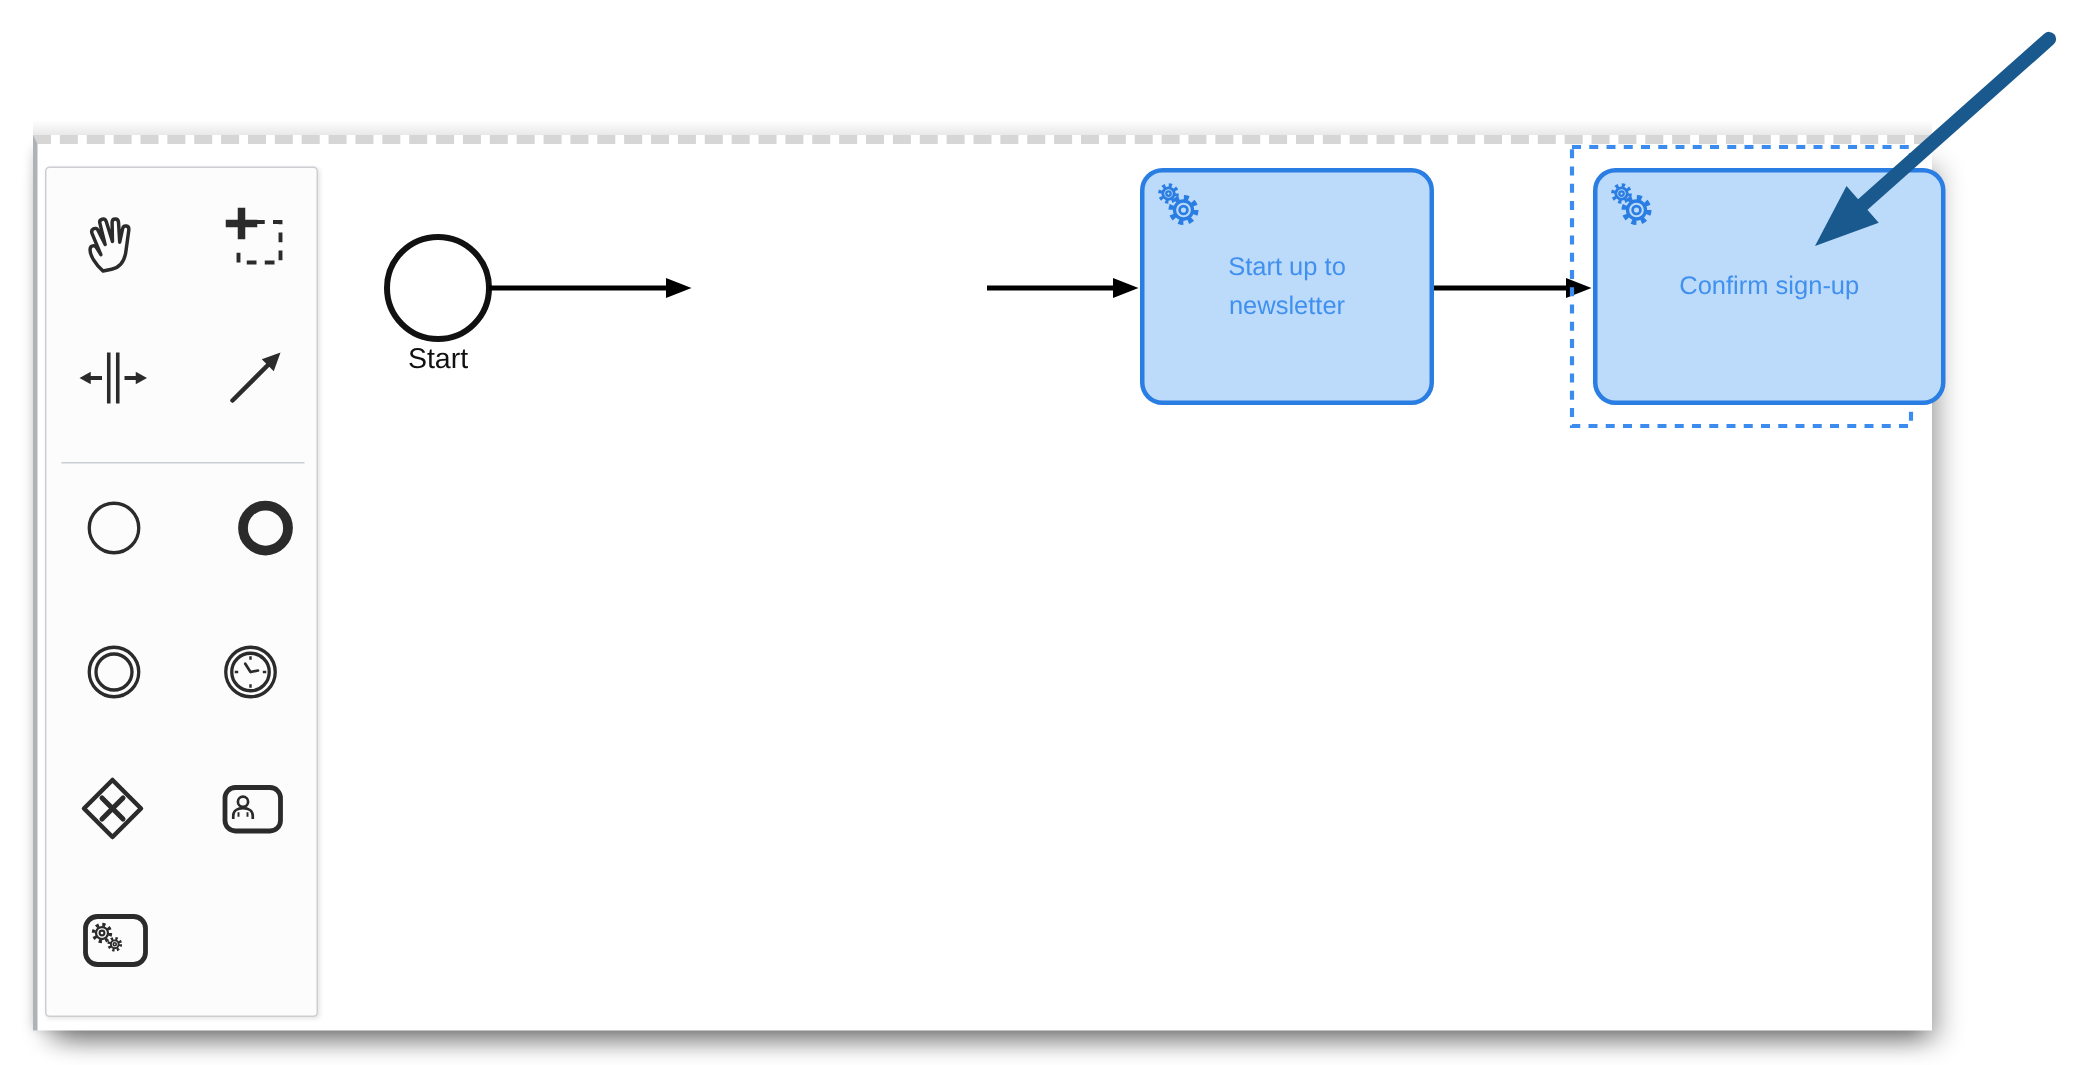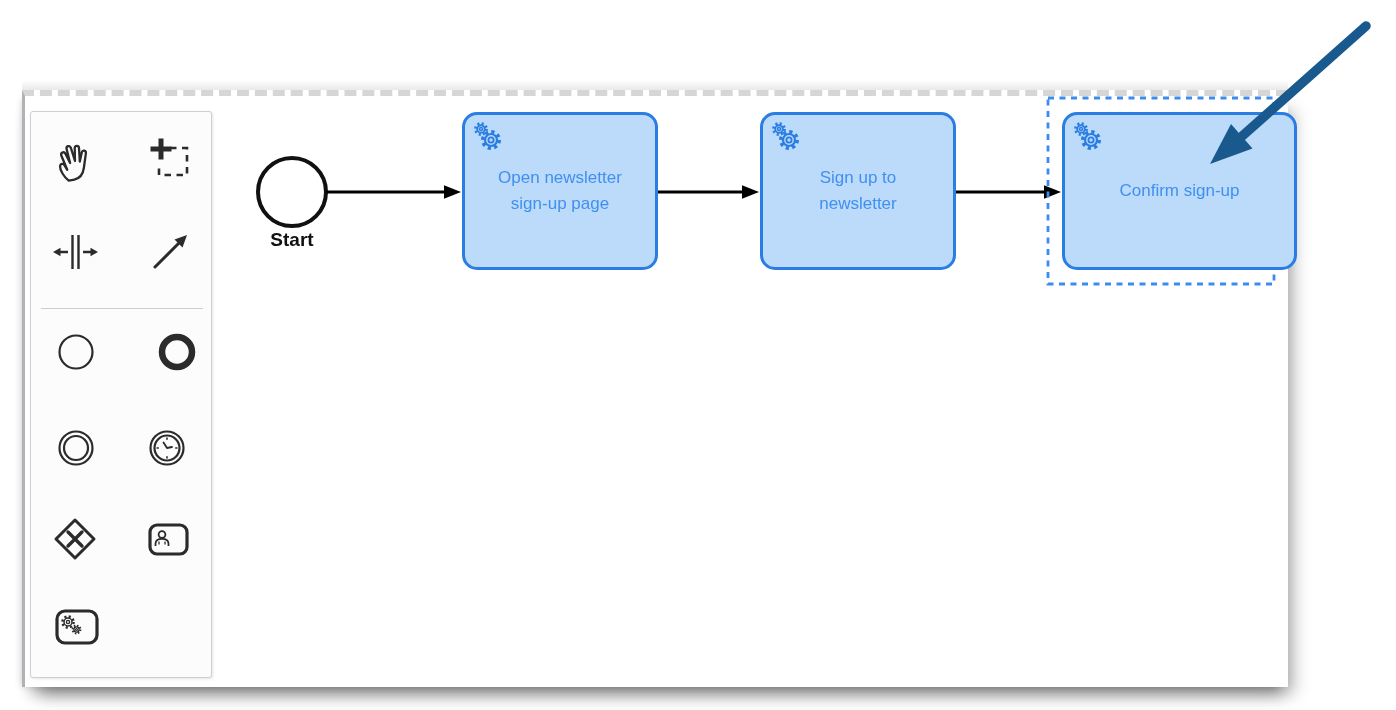--- a/index.html
+++ b/index.html
@@ -45,21 +45,21 @@
   }
   .task .lbl {
     max-width:152px; text-align:center;
     font-size:17px; line-height:26px; color:#4090f0;
   }
   .gear-marker { position:absolute; left:5px; top:4px; width:36px; height:36px; }
   .gear-marker svg { stroke:#2a7de2; fill:none; }
 
   .start-label {
     position:absolute; left:207px; top:133px; width:120px;
-    text-align:center; font-size:19px; color:#111;font-weight:bold;
+    text-align:center; font-size:19px; color:#111;
   }
 
   
   .annotation-svg { position:absolute; left:0; top:0; width:1396px; height:710px;
                     pointer-events:none; z-index:50; }
 </style>
 </head>
 <body>
 
 <div class="page">
@@ -178,46 +178,33 @@
         <line x1="931" y1="96" x2="1020" y2="96" stroke-width="3.2"></line>
         <polygon points="1036,96 1019,89.3 1019,102.7" stroke="none"></polygon>
       </g>
       <g stroke="#000">
         <line x1="1235" y1="96" x2="1263" y2="96" stroke-width="3.2"></line>
       </g>
 
       <rect x="1023" y="2" width="226" height="186" fill="none" stroke="#3c8cf0" stroke-width="2.8" stroke-dasharray="6 5.5"></rect>
     </svg>
 
-    <div class="task" style="left:437px">
-      <span class="gear-marker">
-        <svg width="36" height="36" viewBox="0 0 36 36">
-          <circle cx="11" cy="10" r="5.4" stroke-width="3" stroke-dasharray="2.05 2.19"></circle>
-          <circle cx="11" cy="10" r="3.8" stroke-width="1.9"></circle>
-          <circle cx="11" cy="10" r="1.5" stroke-width="1.5"></circle>
-          <circle cx="21" cy="21" r="8.2" stroke-width="3.6" stroke-dasharray="3.2 3.24"></circle>
-          <circle cx="21" cy="21" r="6" stroke-width="2.2"></circle>
-          <circle cx="21" cy="21" r="2.6" stroke-width="1.8"></circle>
-        </svg>
-      </span>
-      <span class="lbl">Open newsletter sign-up page</span>
-    </div>
 
     <div class="task" style="left:735px">
       <span class="gear-marker">
         <svg width="36" height="36" viewBox="0 0 36 36">
           <circle cx="11" cy="10" r="5.4" stroke-width="3" stroke-dasharray="2.05 2.19"></circle>
           <circle cx="11" cy="10" r="3.8" stroke-width="1.9"></circle>
           <circle cx="11" cy="10" r="1.5" stroke-width="1.5"></circle>
           <circle cx="21" cy="21" r="8.2" stroke-width="3.6" stroke-dasharray="3.2 3.24"></circle>
           <circle cx="21" cy="21" r="6" stroke-width="2.2"></circle>
           <circle cx="21" cy="21" r="2.6" stroke-width="1.8"></circle>
         </svg>
       </span>
-      <span class="lbl">Sign up to newsletter</span>
+      <span class="lbl">Start up to newsletter</span>
     </div>
 
     <div class="task" style="left:1037px; width:235px">
       <span class="gear-marker">
         <svg width="36" height="36" viewBox="0 0 36 36">
           <circle cx="11" cy="10" r="5.4" stroke-width="3" stroke-dasharray="2.05 2.19"></circle>
           <circle cx="11" cy="10" r="3.8" stroke-width="1.9"></circle>
           <circle cx="11" cy="10" r="1.5" stroke-width="1.5"></circle>
           <circle cx="21" cy="21" r="8.2" stroke-width="3.6" stroke-dasharray="3.2 3.24"></circle>
           <circle cx="21" cy="21" r="6" stroke-width="2.2"></circle>

